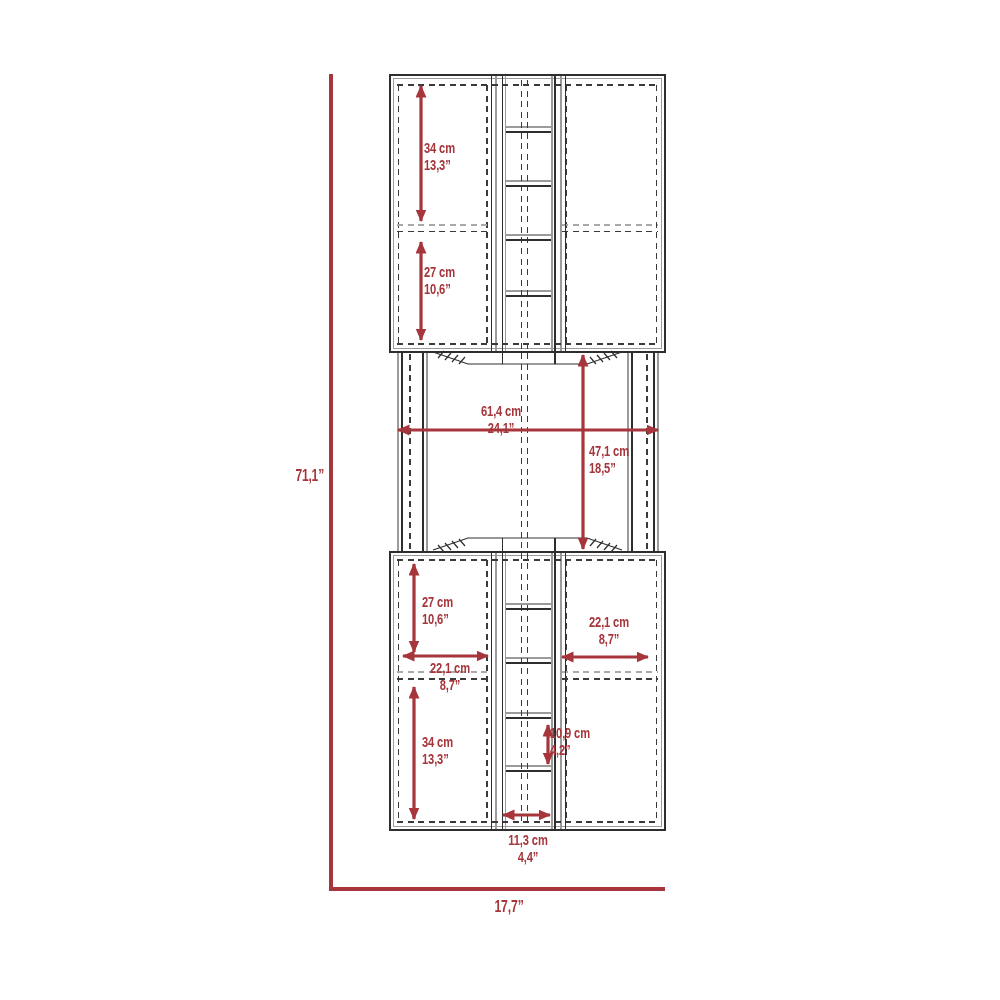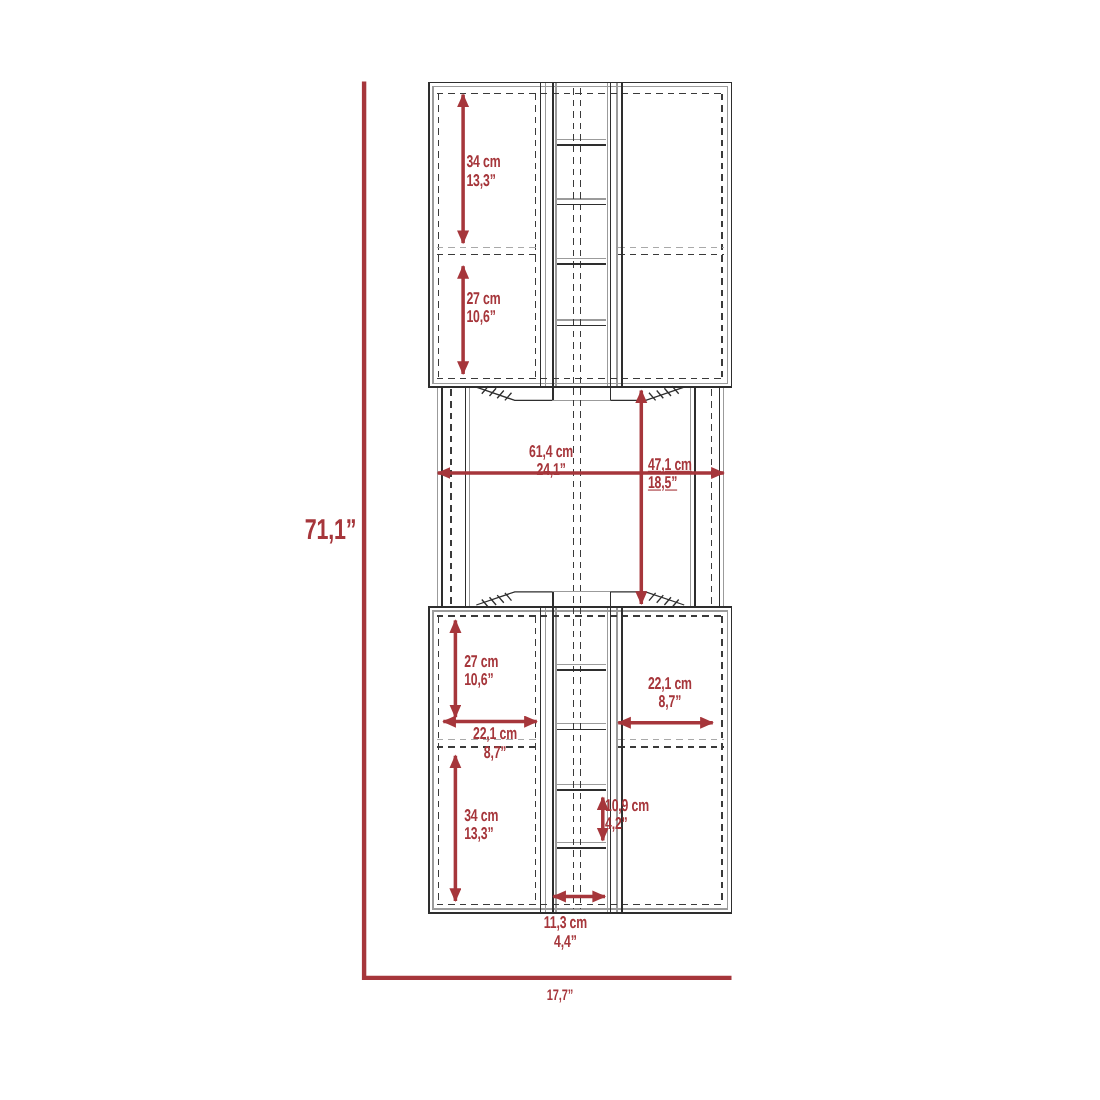--- a/index.html
+++ b/index.html
@@ -8,22 +8,22 @@
     font-family:"Liberation Sans",sans-serif;
   }
   #drawing{position:absolute;left:0;top:0;width:1000px;height:1000px;}
   .dim{
     position:absolute;color:#A6363B;font-weight:bold;font-size:15.5px;
     line-height:1.12;white-space:nowrap;letter-spacing:-0.2px;
   }
   .ol{transform:scaleX(.72);transform-origin:0 0;}            
   .oc{transform:scaleX(.72);transform-origin:50% 0;text-align:center;} 
   .or{transform:scaleX(.75);transform-origin:100% 0;text-align:right;} 
-  .big{font-size:26px;}
-  .mid{font-size:14px;}
+  .big{font-size:16px;}
+  .mid{font-size:17px;}
 </style>
 </head>
 <body>
 
 <div id="stage">
 
   <svg id="drawing" viewBox="0 0 1000 1000">
     <defs>
       <marker id="ah" markerUnits="userSpaceOnUse" markerWidth="14" markerHeight="12" refX="11.5" refY="5.5" orient="auto-start-reverse">
         <path d="M0,0 L12.5,5.5 L0,11 Z" fill="#A6363B"></path>
@@ -179,21 +179,21 @@
       </div>
   </div>
 
   <div class="dim" style="left:451px;top:402px;width:100px;">
     <div class="oc">
         <div>61,4 cm</div>
                     <div>24,1”</div>
       </div>
   </div>
 
-  <div class="dim" style="left:589px;top:414px;text-decoration:underline;">
+  <div class="dim" style="left:589px;top:442px;">
     <div class="ol">
         <div>47,1 cm</div>
                     <div>18,5”</div>
       </div>
   </div>
 
   <div class="dim" style="left:422px;top:593px;">
     <div class="ol">
         <div>27 cm</div>
                     <div>10,6”</div>
@@ -221,21 +221,21 @@
       </div>
   </div>
 
   <div class="dim" style="left:550px;top:724px;">
     <div class="ol">
         <div>10,9 cm</div>
                     <div>4,2”</div>
       </div>
   </div>
 
-  <div class="dim" style="left:464px;top:831px;width:100px;">
+  <div class="dim" style="left:478px;top:831px;width:100px;">
     <div class="oc">
         <div>11,3 cm</div>
                     <div>4,4”</div>
       </div>
   </div>
 
   <div class="dim big" style="left:240px;top:467px;width:84px;">
     <div class="or">
         <div>71,1”</div>
       </div>

